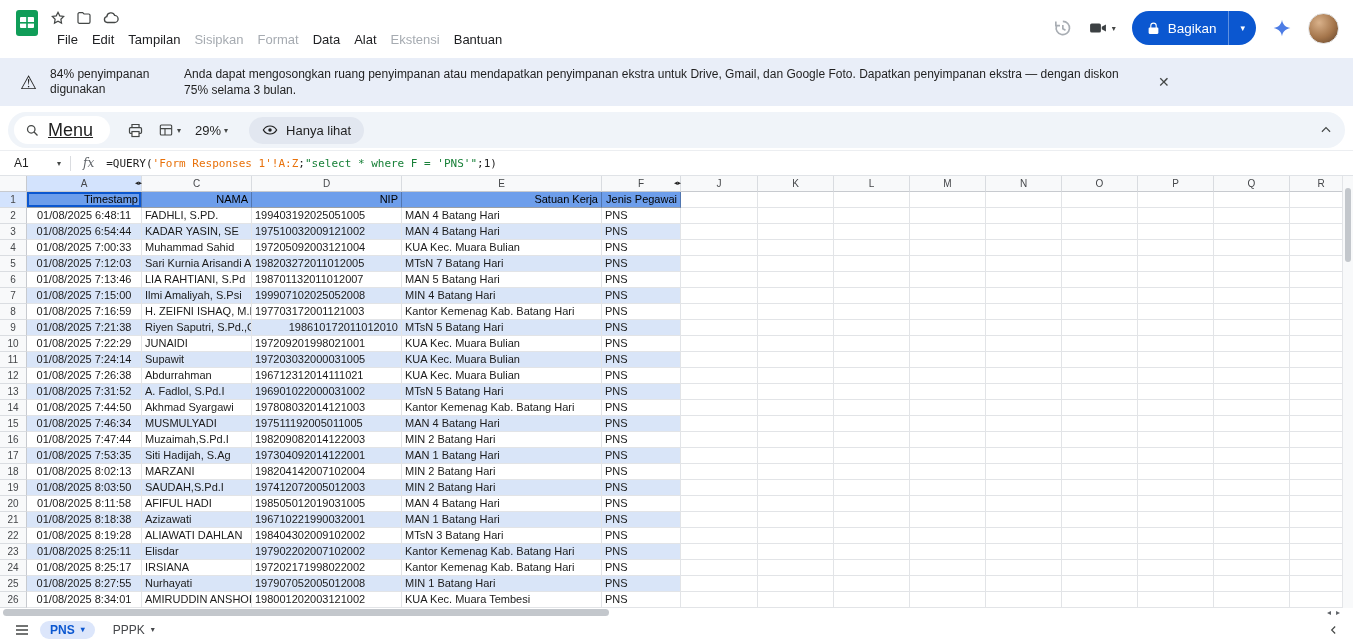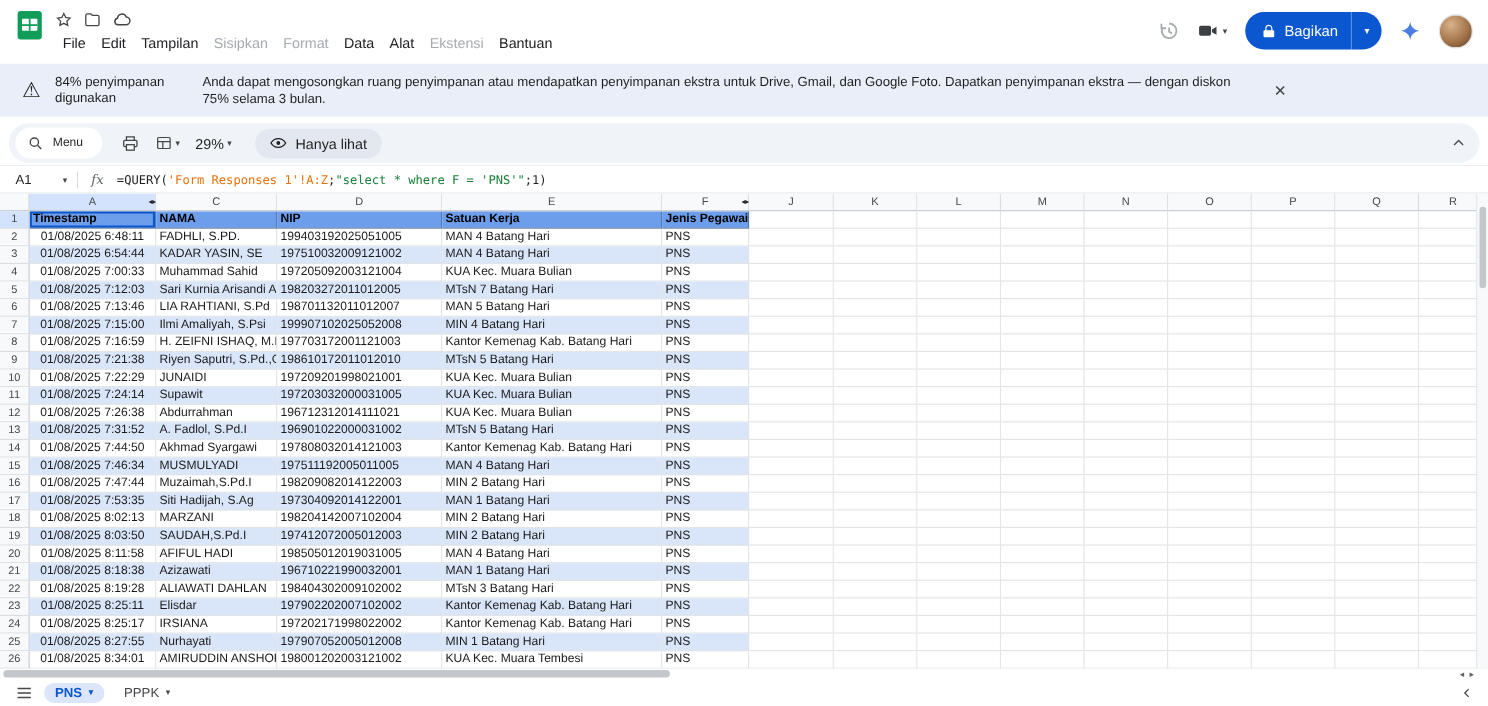--- a/index.html
+++ b/index.html
@@ -35,21 +35,21 @@
   .banner-msg{margin-left:28px;flex:1;max-width:950px;font-size:12px;line-height:16px;color:#1f1f1f;}
   .manage-btn{margin-left:20px;background:#0b57d0;color:#fff;border:none;border-radius:16px;height:31px;
               padding:0 16px;font-size:13px;font-weight:500;font-family:inherit;white-space:nowrap;}
   .banner-close{margin-left:24px;font-size:14px;color:#444746;}
 
   
   .toolbar{position:absolute;top:112px;left:8px;width:1337px;height:36px;background:#f0f4f9;border-radius:20px;
            display:flex;align-items:center;box-sizing:border-box;padding:0 12px 0 6px;}
   .menu-pill{display:flex;align-items:center;gap:8px;height:28px;background:#fff;border-radius:16px;
              padding:0 17px 0 11px;margin-right:10px;}
-  .menu-label{font-size:11px;}
+  .menu-label{font-size:18px;text-decoration:underline;}
   .tool-btn{display:flex;align-items:center;gap:3px;padding:0 7px;height:28px;}
   .zoom-label{font-size:13px;}
   .caret{font-size:8px;color:#444746;}
   .view-chip{display:flex;align-items:center;gap:8px;height:27px;background:#e2e7f0;border-radius:14px;
              padding:0 13px;margin-left:14px;}
   .view-chip .lbl{font-size:13px;}
   .collapse-btn{margin-left:auto;display:flex;align-items:center;}
 
   
   .fbar{position:absolute;top:150px;left:0;width:100%;height:26px;background:#fff;border-top:1px solid #eceef1;
@@ -71,21 +71,21 @@
          box-sizing:border-box;font-size:10px;color:#45474a;text-align:center;line-height:15px;}
   .col-h.hl{background:#d3e3fd;}
   .hide-mark{position:absolute;top:3px;font-size:7px;color:#1f1f1f;z-index:3;}
   .grow{display:flex;height:16px;}
   .rn{width:27px;min-width:27px;background:#f8f9fa;border-right:1px solid #c7cacf;border-bottom:1px solid #dadde1;
       box-sizing:border-box;font-size:10px;color:#45474a;text-align:center;line-height:15px;}
   .rn.hl{background:#d3e3fd;}
   .cell{height:16px;box-sizing:border-box;border-right:1px solid #e2e4e7;border-bottom:1px solid #e2e4e7;
         font-size:11px;line-height:15px;padding:0 3px;white-space:nowrap;overflow:hidden;color:#1b1b1b;}
   .cell.hdr1{background:#6d9eeb;border-right:1px solid rgba(0,0,0,.25);border-bottom:1px solid #9aa0a6;
-             font-weight:bold;text-align:left;color:#000;}
+             font-weight:normal;text-align:right;color:#000;}
   .cell.band{background:#d9e5f8;}
   .cell.sel{box-shadow:inset 0 0 0 2px #0b57d0;}
   .ta-c{text-align:center;}
   .ta-l{text-align:left;}
   .vscroll{position:absolute;top:0;right:0;width:11px;height:432px;background:#f8f9fa;border-left:1px solid #e3e5e8;box-sizing:border-box;}
   .vthumb{position:absolute;top:12px;left:2px;width:6px;height:74px;background:#c3c7cc;border-radius:3px;}
 
   
   .hscroll{position:absolute;top:608px;left:0;width:1353px;height:9px;background:#fff;}
   .hthumb{position:absolute;top:1px;left:3px;width:606px;height:7px;background:#c3c7cc;border-radius:4px;}
@@ -399,21 +399,21 @@
           <div class="cell" style="width: 76px;"></div>
           <div class="cell" style="width: 76px;"></div>
           <div class="cell" style="width: 76px;"></div>
           <div class="cell" style="width: 76px;"></div>
           <div class="cell" style="width: 63px;"></div>
         </div>
         <div class="grow">
           <div class="rn">9</div>
           <div class="cell band ta-c" style="width: 115px;">01/08/2025 7:21:38</div>
           <div class="cell band ta-l" style="width: 110px;">Riyen Saputri, S.Pd.,Gr</div>
-          <div class="cell band ta-l" style="width: 150px;">198610172011012010</div>
+          <div class="cell band ta-l" style="width: 150px; text-align: right;">198610172011012010</div>
           <div class="cell band ta-l" style="width: 200px;">MTsN 5 Batang Hari</div>
           <div class="cell band ta-l" style="width: 79px;">PNS</div>
           <div class="cell" style="width: 77px;"></div>
           <div class="cell" style="width: 76px;"></div>
           <div class="cell" style="width: 76px;"></div>
           <div class="cell" style="width: 76px;"></div>
           <div class="cell" style="width: 76px;"></div>
           <div class="cell" style="width: 76px;"></div>
           <div class="cell" style="width: 76px;"></div>
           <div class="cell" style="width: 76px;"></div>

